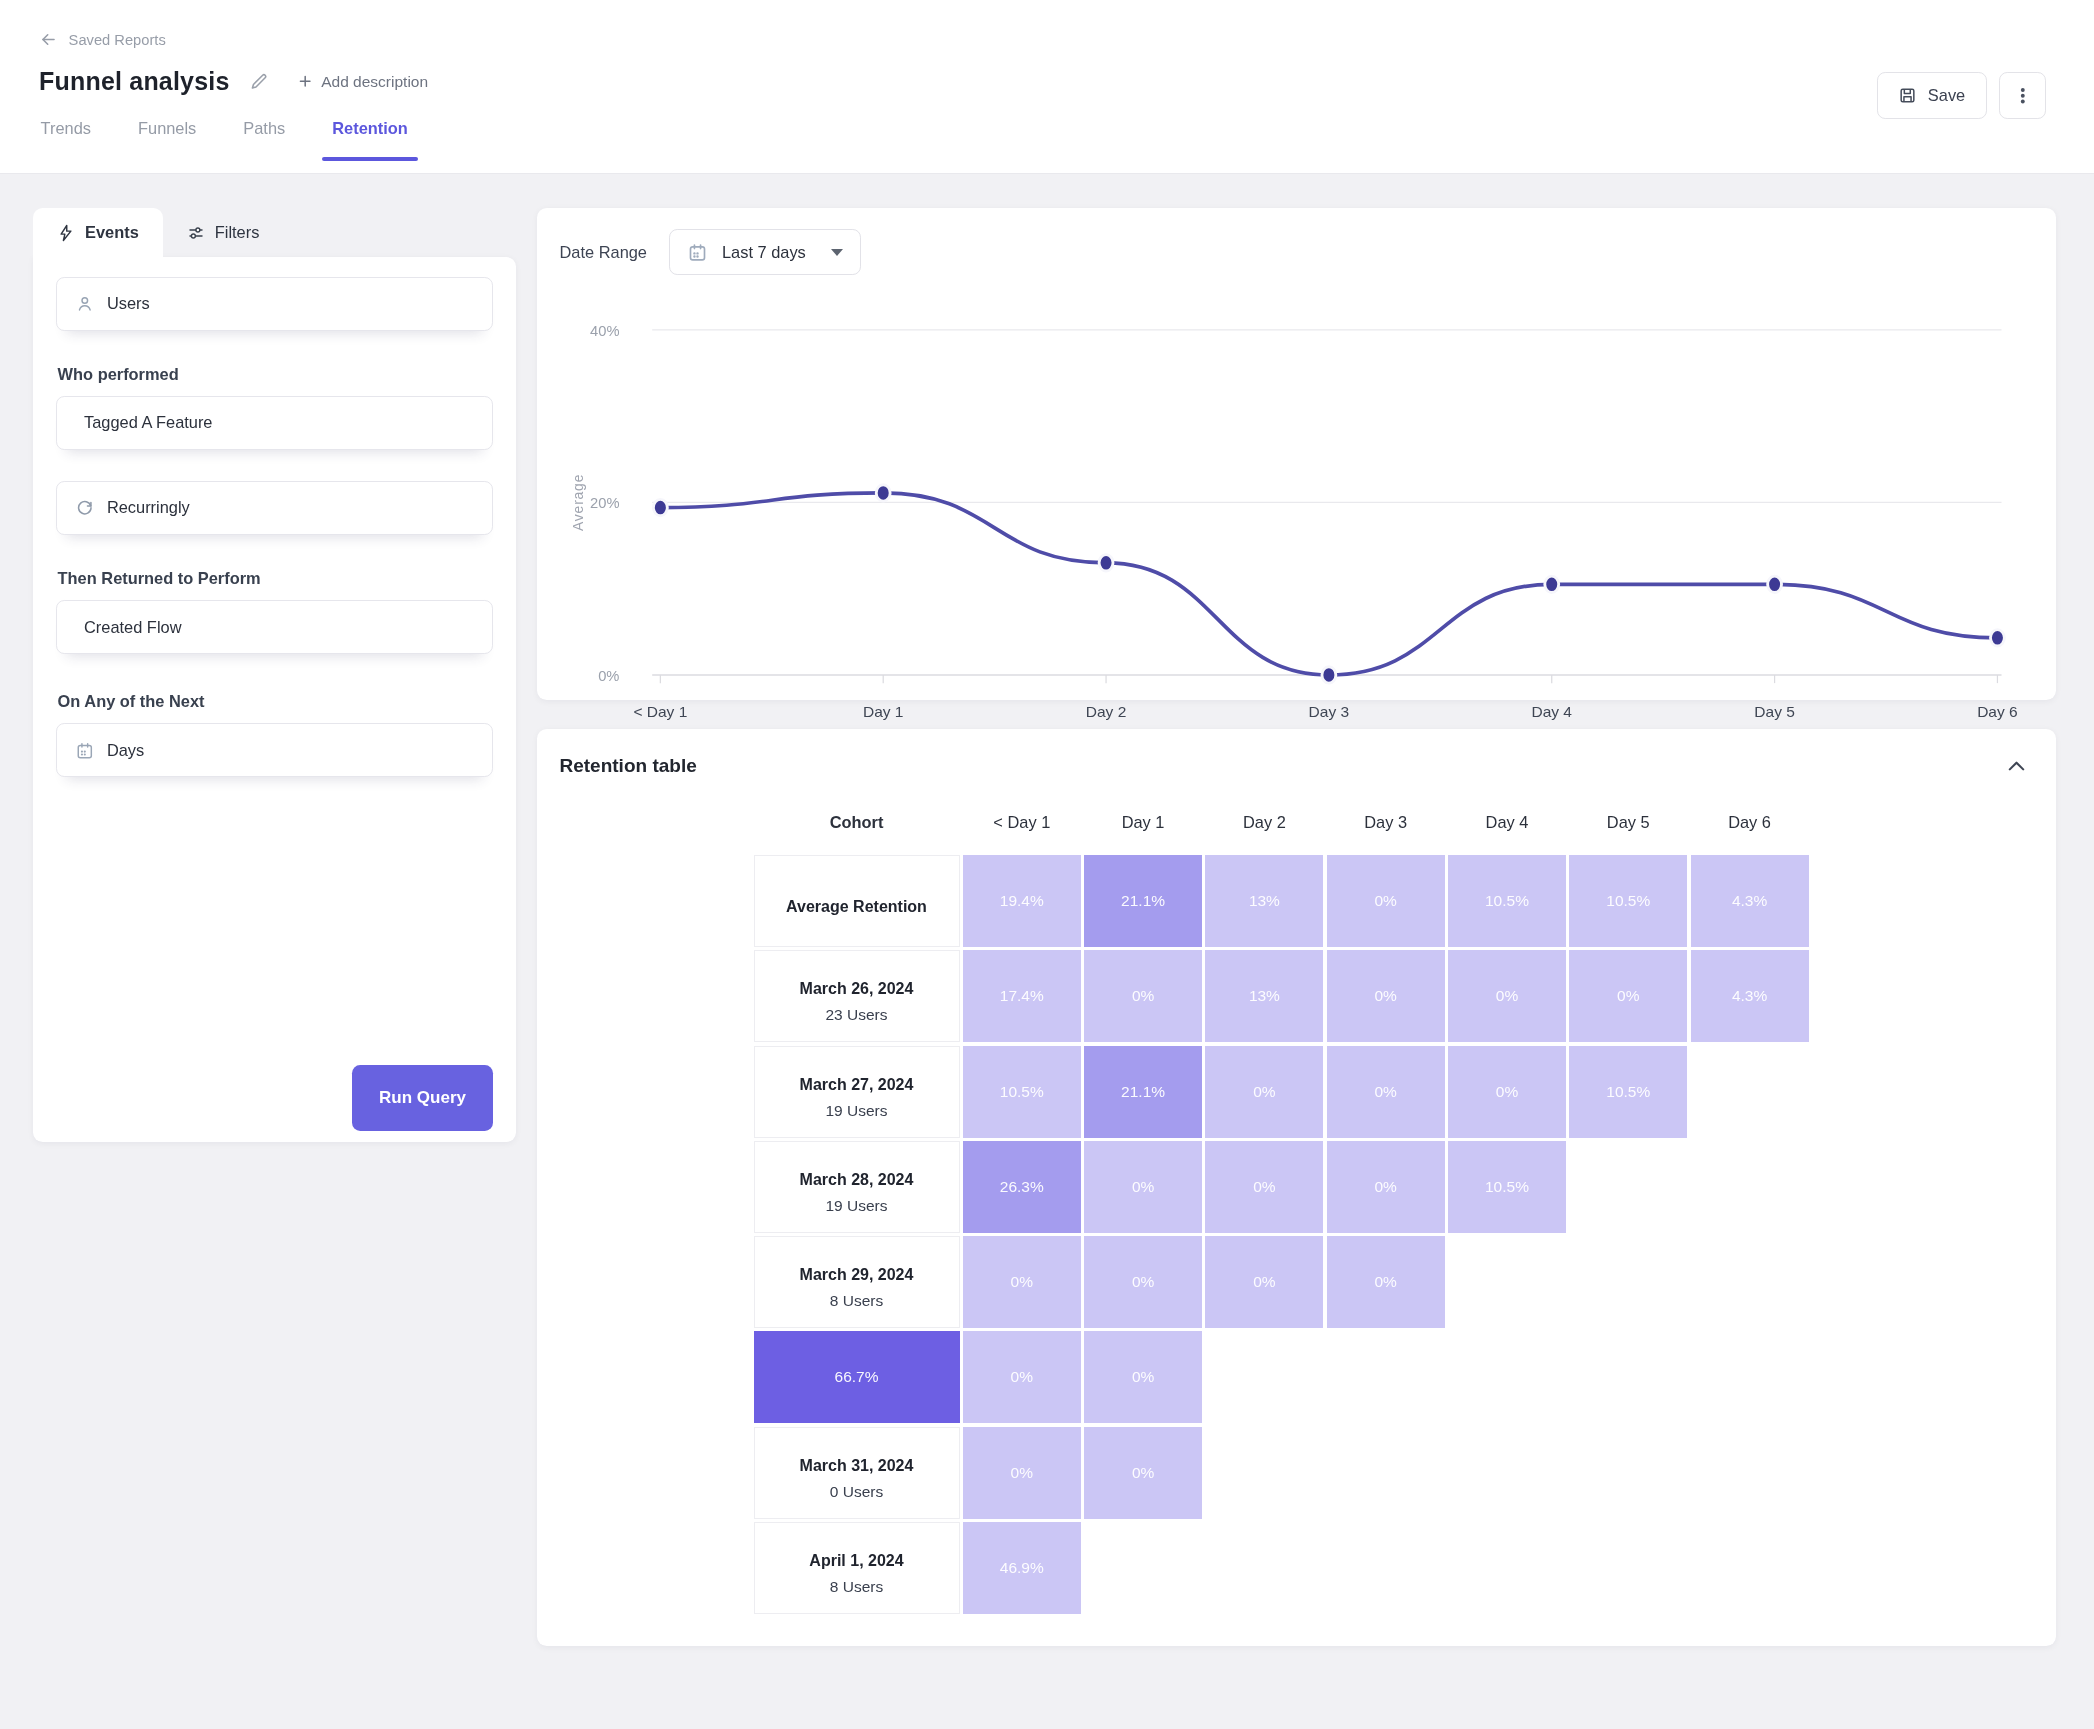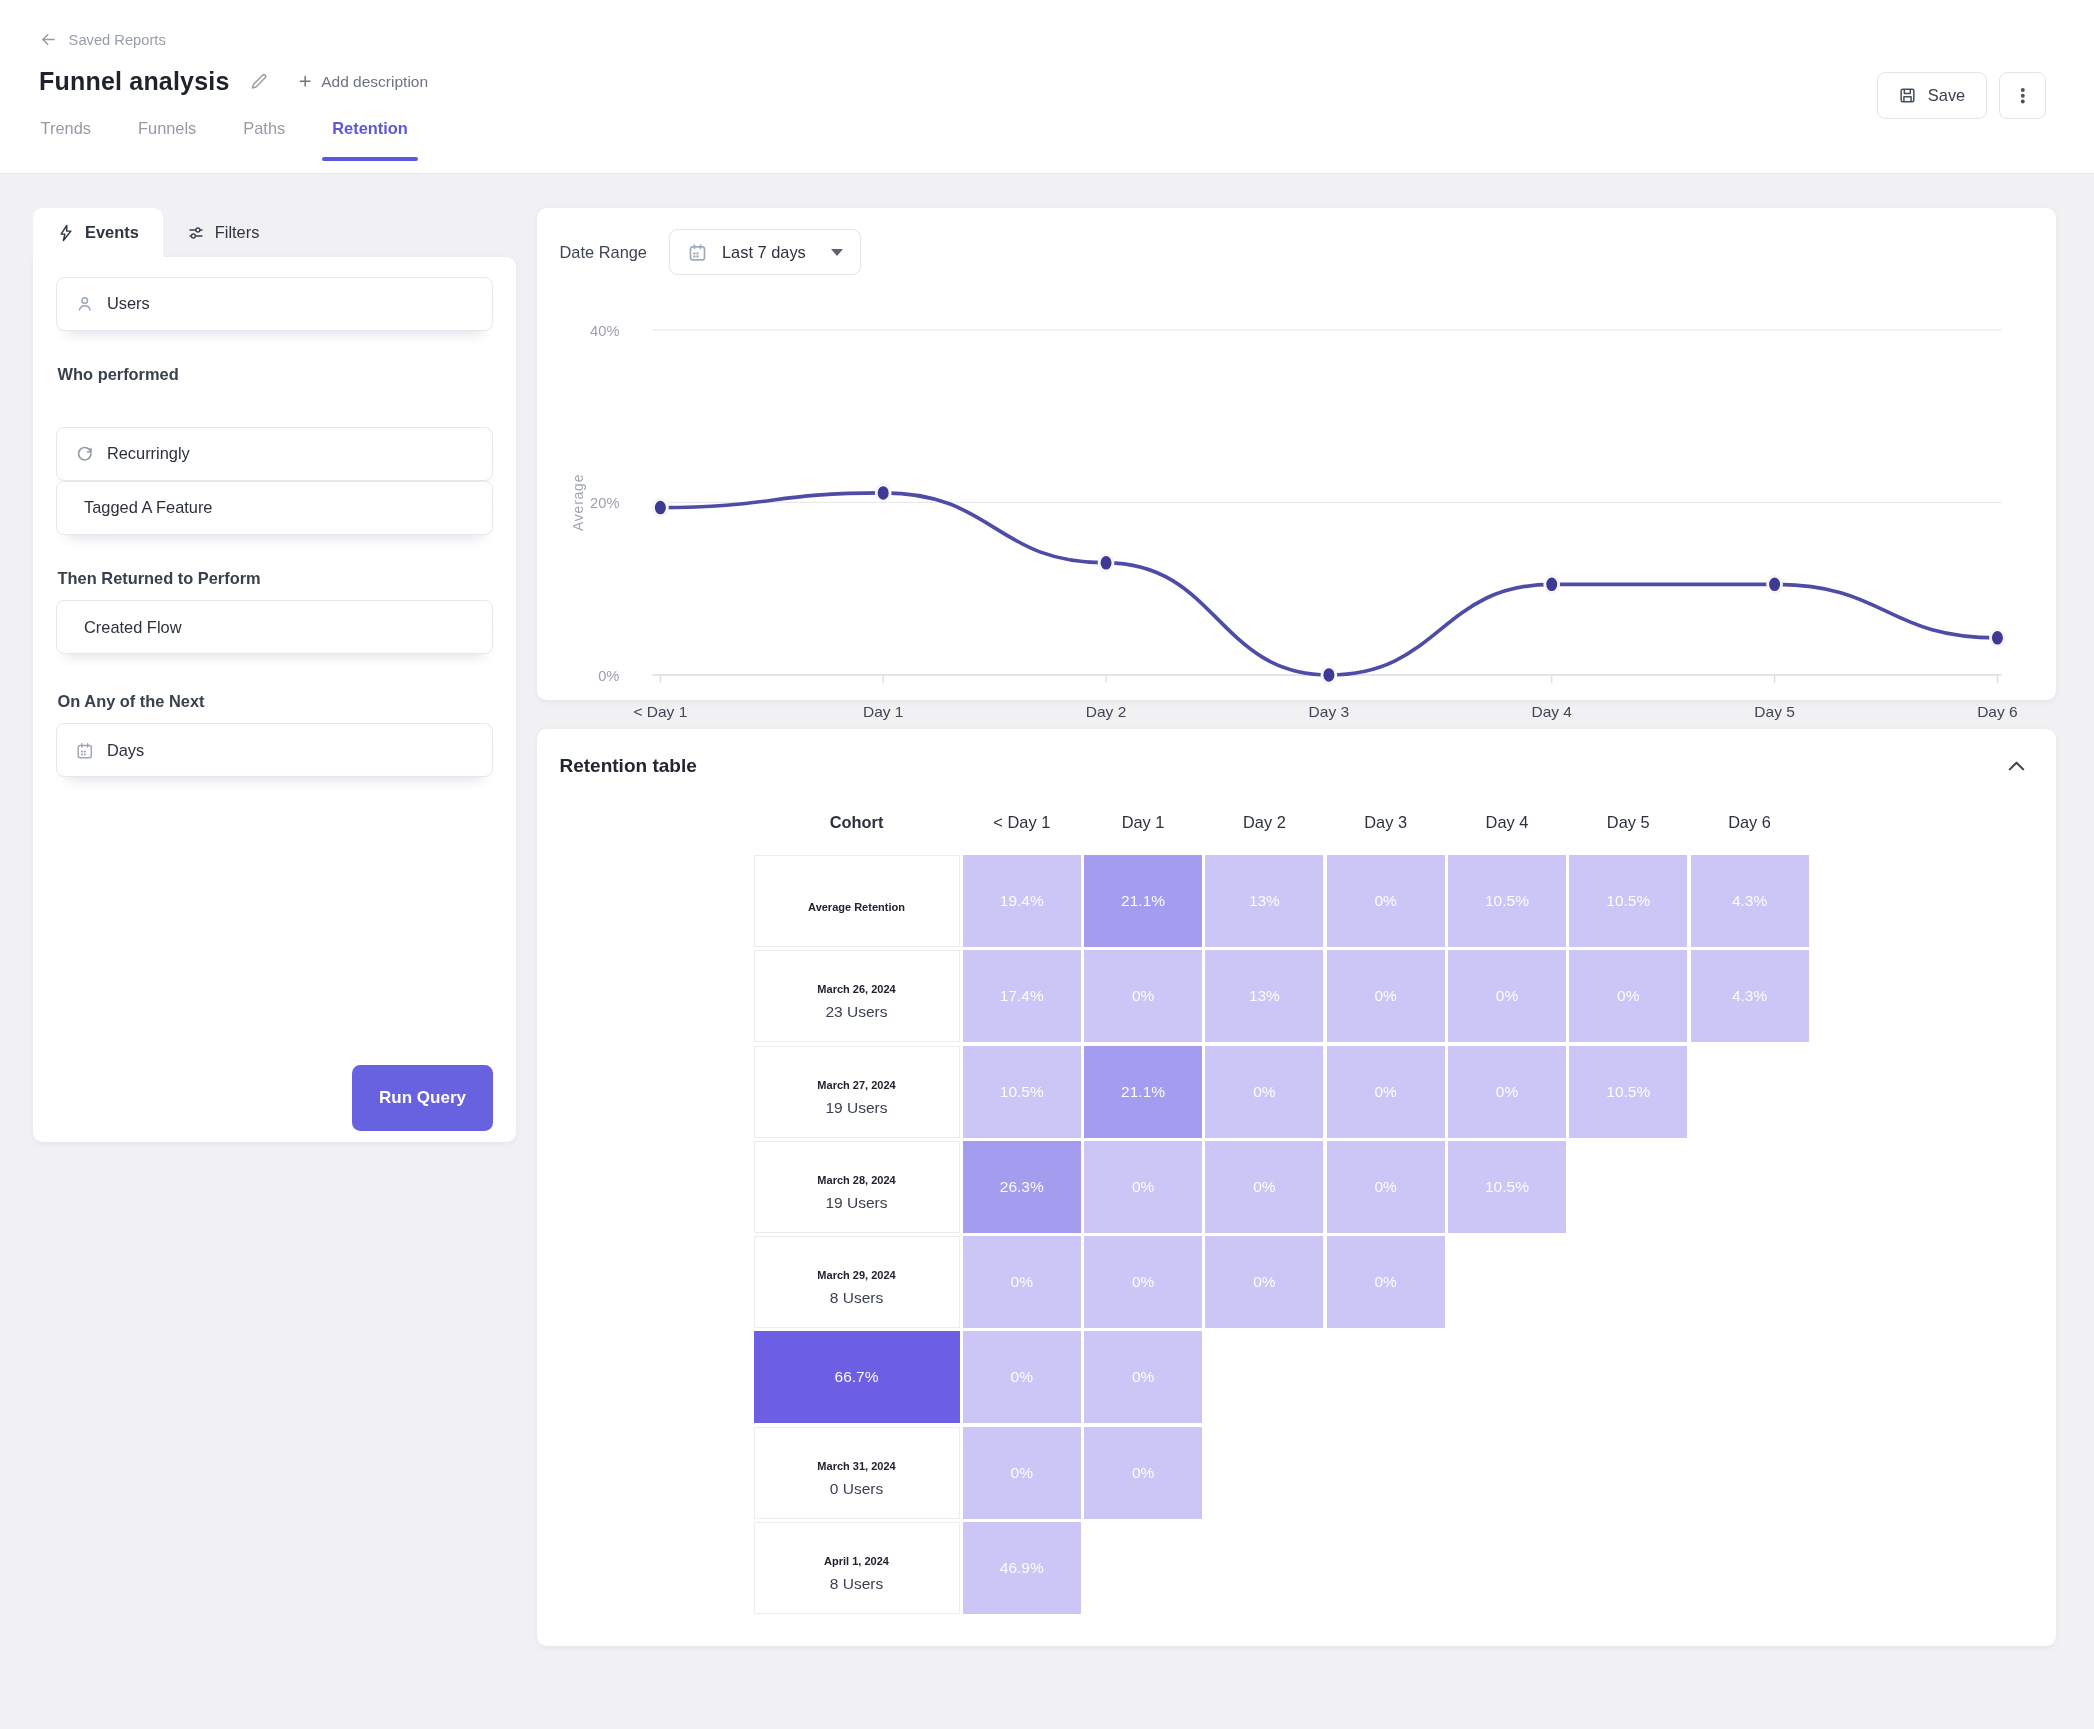--- a/index.html
+++ b/index.html
@@ -107,21 +107,21 @@
   .rt-wrap { margin:36px 0 0 194px; }
   .rt-header, .rt-row { display:grid; grid-template-columns:206px repeat(7,118px); gap:3.3px; }
   .rt-header { margin-bottom:23px; }
   .rt-header-cell { text-align:center; font-size:16.4px; color:#2c313c; }
   .rt-header-cell:first-child { font-weight:700; }
   .rt-row { height:92px; margin-bottom:3.3px; }
   .rt-label-cell {
     background:#fff; border:0.8px solid #ededf1;
     display:flex; flex-direction:column; align-items:center; justify-content:center; gap:8.2px;
   }
-  .rt-label { font-size:11px; font-weight:700; color:#20242e;margin-top:12px; }
+  .rt-label { font-size:16px; font-weight:700; color:#20242e;margin-top:12px; }
   .rt-sublabel { font-size:15.5px; color:#3a404e; }
   .rt-cell {
     display:flex; align-items:center; justify-content:center;
     font-size:15.5px; color:rgba(255,255,255,.95); cursor:pointer;
   }
 </style>
 </head>
 <body>
 
 <header class="app-header">
@@ -212,32 +212,32 @@
         <span>
           <svg width="19.6" height="19.6" viewBox="0 0 24 24" fill="none" stroke="#98a4b4" stroke-width="1.8" stroke-linecap="round">
               <circle cx="12" cy="8" r="3.4"></circle>
               <path d="M5.5 19.5c.9-3.6 3.3-5.2 6.5-5.2s5.6 1.6 6.5 5.2"></path>
             </svg>
         </span>
         <span>Users</span>
       </div>
 
       <div class="section-label">Who performed</div>
+      <div class="field no-icon">
+        <span>Tagged A Feature</span>
+      </div>
+
       <div class="field gap38">
         <span>
           <svg width="19.6" height="19.6" viewBox="0 0 24 24" fill="none" stroke="#8f9aaa" stroke-width="1.9" stroke-linecap="round">
               <path d="M19.5 5.5v4.2h-4.2"></path>
               <path d="M19.2 9.4A7.6 7.6 0 1 0 19.6 12"></path>
             </svg>
         </span>
         <span>Recurringly</span>
-      </div>
-
-      <div class="field no-icon">
-        <span>Tagged A Feature</span>
       </div>
 
       <div class="section-label">Then Returned to Perform</div>
       <div class="field no-icon">
         <span>Created Flow</span>
       </div>
 
       <div class="section-label" style="margin-top:38px;">On Any of the Next</div>
       <div class="field">
         <span>

